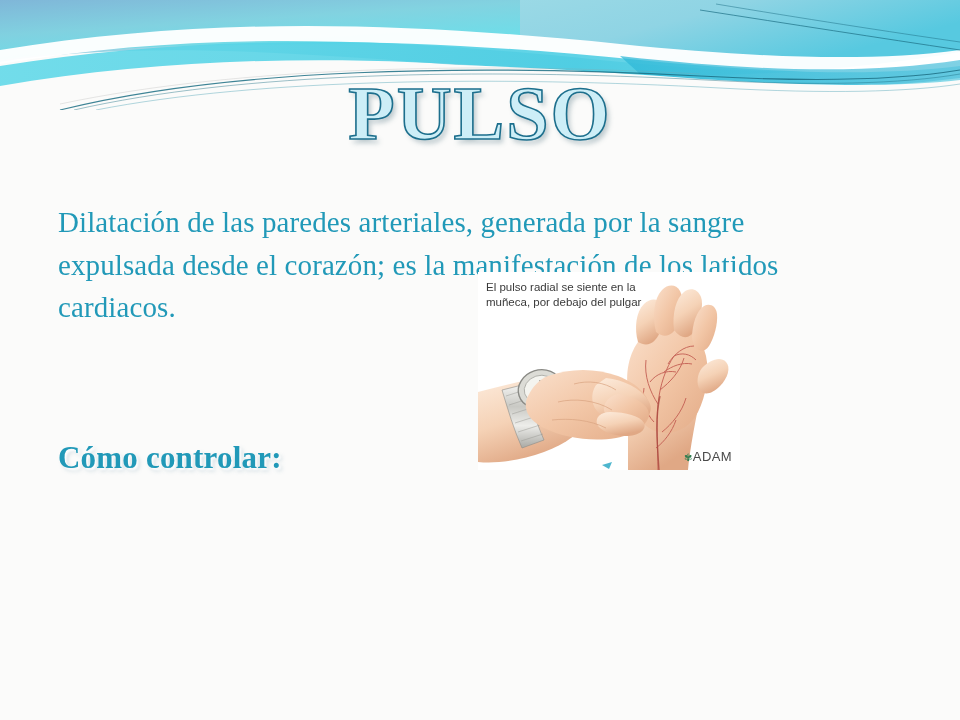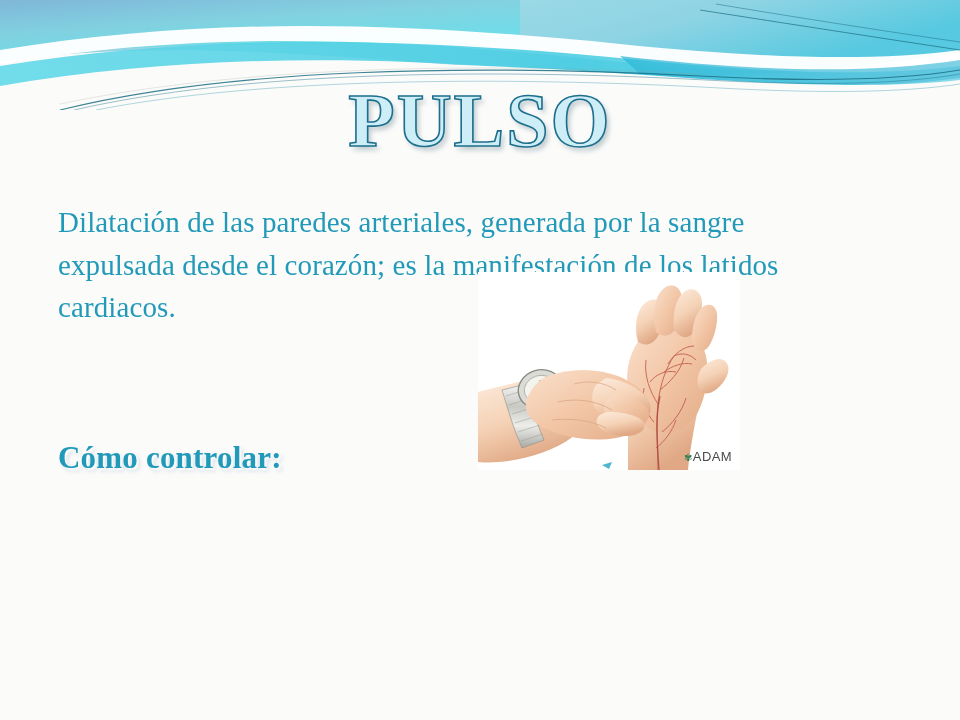--- a/index.html
+++ b/index.html
@@ -37,21 +37,21 @@
   #slide-title {
     display: inline-block;
     font-family: "Liberation Serif", serif;
     font-size: 76px;
     font-weight: 700;
     letter-spacing: 2px;
     line-height: 1;
     color: #cdeef7;
     -webkit-text-stroke: 1.6px #1d6f8d;
     text-shadow: 3px 4px 5px rgba(90,120,135,0.38);
-    margin: 16px;
+    margin: 9px;
   }
 
   
   .body-text {
     position: absolute;
     color: #2199b8;
     font-family: "Liberation Serif", serif;
     font-size: 29px;
     line-height: 1.47;
     letter-spacing: 0.1px;
@@ -277,20 +277,21 @@
 
       <g fill="none" stroke="#d9a481" stroke-width="0.9" opacity="0.8">
         <path d="M96,112 C110,108 126,110 138,118"></path>
         <path d="M80,130 C96,126 118,128 134,138"></path>
         <path d="M74,148 C92,146 112,148 128,156"></path>
       </g>
 
       <path d="M124,193 L134,190 L131,197 Z" fill="#2fa9c6" opacity="0.85"></path>
     </svg>
 
+    <div id="illustration-caption">El pulso radial se siente en la muñeca, por debajo del pulgar</div>
 
     <div id="illustration-watermark">
       <span class="wm-leaf">✾</span><span>ADAM</span>
     </div>
   </div>
 
   <h2 id="subheading-how">Cómo controlar:</h2>
 
 
 </div>

